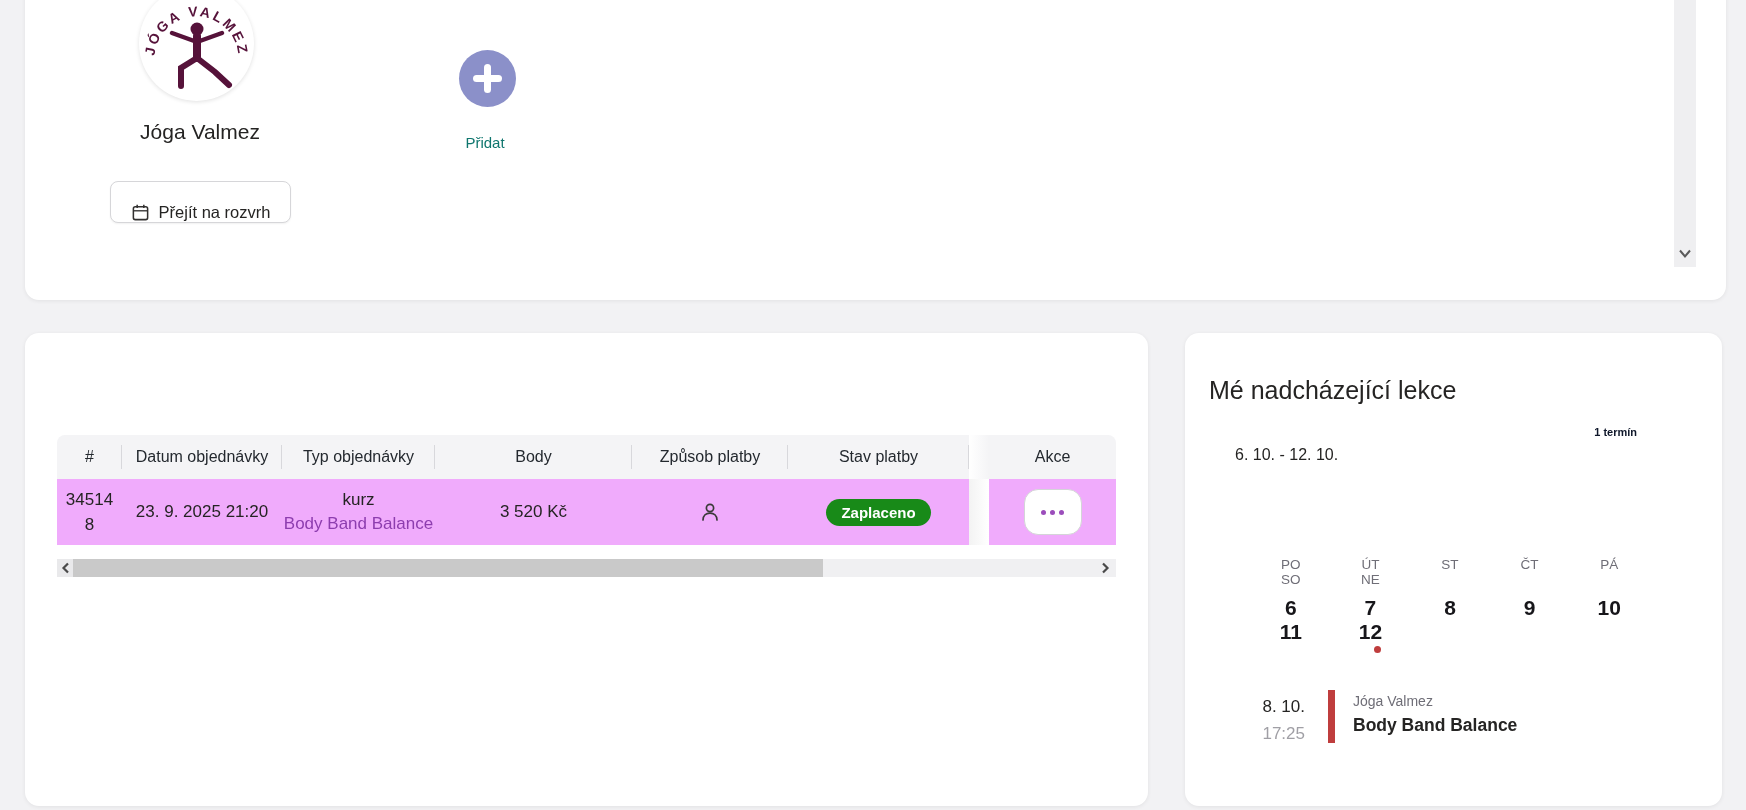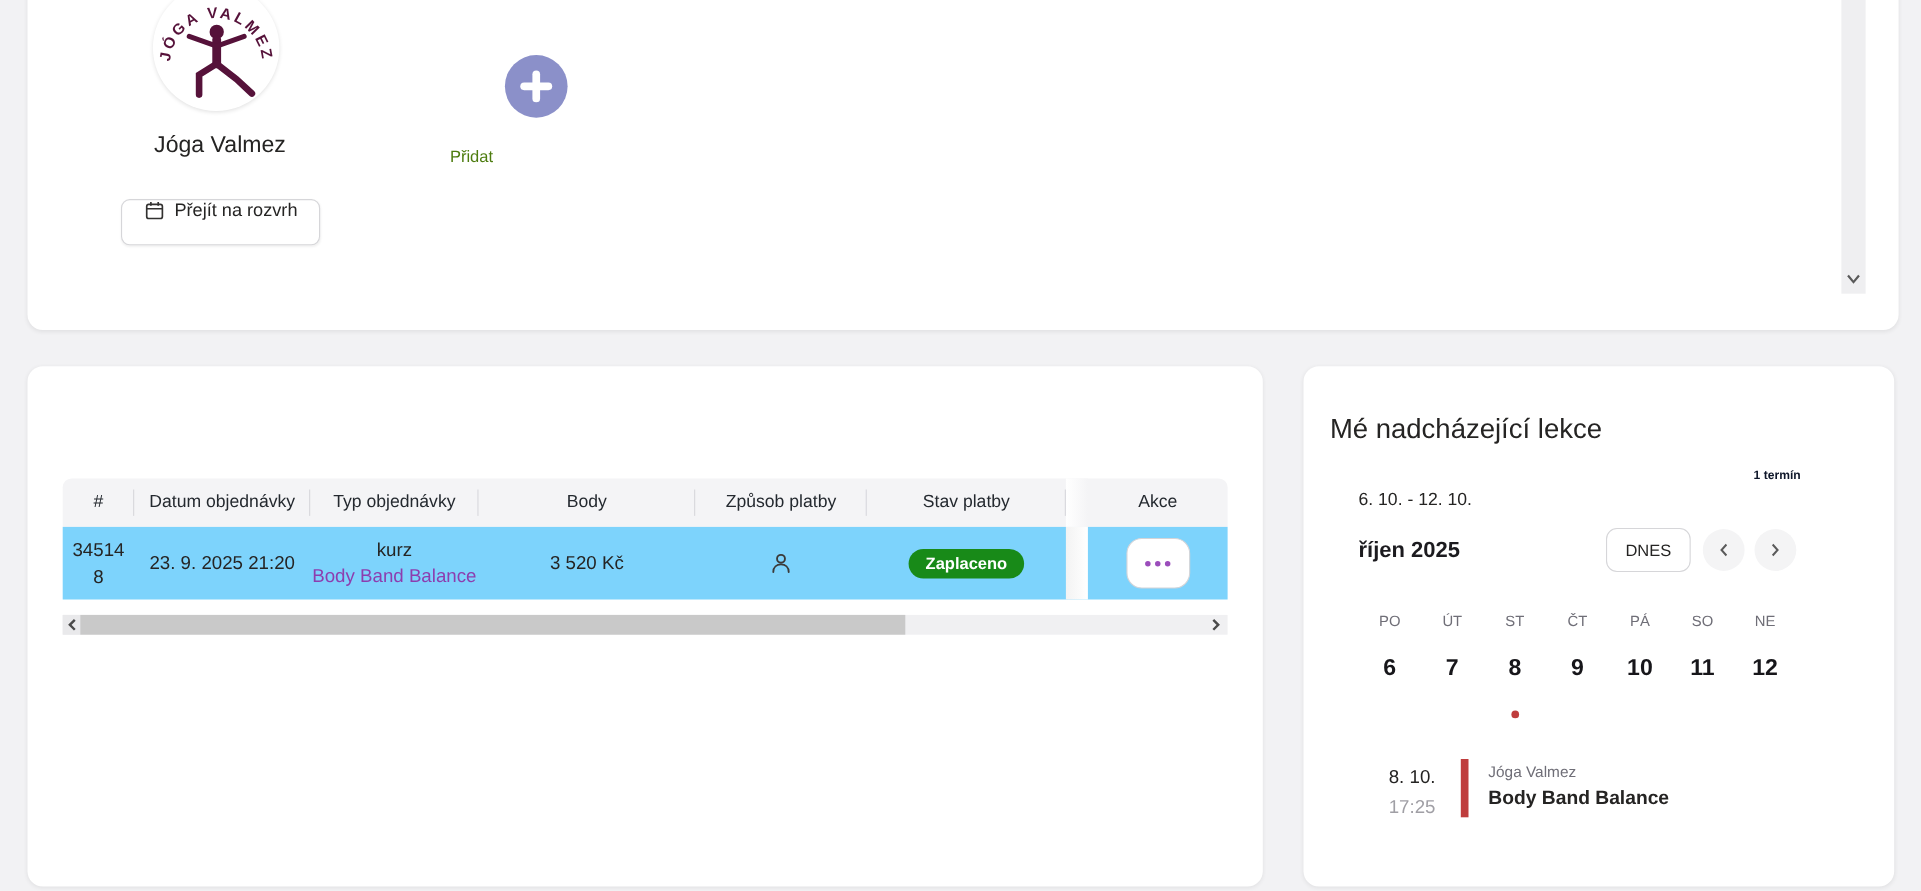--- a/index.html
+++ b/index.html
@@ -14,42 +14,42 @@
   .card-top { left:25px; top:-20px; width:1701px; height:320px; }
   .logo-circle {
     position:absolute; left:114px; top:6px; width:115px; height:115px;
     border-radius:50%; background:#fff; box-shadow:0 1px 4px rgba(0,0,0,.12); cursor:pointer;
   }
   .org-name { position:absolute; left:25px; top:140px; width:300px; text-align:center;
     font-size:21px; color:#252423; }
   .btn-schedule {
     position:absolute; left:85px; top:201px; width:181px; height:42px;
     background:#fff; border:1px solid #d6d6d9; border-radius:8px; box-shadow:0 1px 2px rgba(0,0,0,.06);
-    display:flex; align-items:flex-start; justify-content:center; gap:9px;
+    display:flex; align-items:flex-end; justify-content:center; gap:9px;
     font-family:"Liberation Sans",sans-serif; font-size:16.5px; color:#252423; cursor:pointer;
   }
   .add-btn {
     position:absolute; left:434px; top:70px; width:57px; height:57px; border:none; cursor:pointer;
     border-radius:50%; background:#8b90c9;
   }
   .add-btn .bar { position:absolute; background:#fff; border-radius:4px; }
   .add-btn .bar.h { left:14px; top:25px; width:29px; height:7px; }
   .add-btn .bar.v { left:25px; top:14px; width:7px; height:29px; }
-  .add-label { position:absolute; left:384px; top:154px; width:120px; text-align:left;
-    font-size:15px; color:#4d7c0f; }
+  .add-label { position:absolute; left:400px; top:154px; width:120px; text-align:center;
+    font-size:15px; color:#0f766e; }
   .vscrollbar { position:absolute; left:1649px; top:20px; width:22px; height:267px;
     background:#efeff1; cursor:pointer; }
   .vscrollbar svg { position:absolute; left:2px; bottom:6px; }
 
   
   .card-orders { left:25px; top:333px; width:1123px; height:473px; }
   .card-orders h2 { position:absolute; left:32px; top:34px; font-size:25px; font-weight:400; color:#252423; }
   .table { position:absolute; left:32px; top:102px; width:1059px; }
   .thead { display:flex; height:44px; background:#f4f4f6; border-radius:8px 8px 0 0; align-items:center; }
-  .trow  { display:flex; height:66px; background:#7dd3fc; align-items:center; }
+  .trow  { display:flex; height:66px; background:#f0abfc; align-items:center; }
   .cell { display:flex; align-items:center; justify-content:center; text-align:center; height:100%; position:relative; }
   .c0{width:65px;} .c1{width:160px;} .c2{width:153px;} .c3{width:197px;} .c4{width:156px;} .c5{width:181px;}
   .cstrip{width:20px;} .c6{width:127px;}
   .thead .cell { font-size:16px; color:#24292f; }
   .thead .c0::after,.thead .c1::after,.thead .c2::after,.thead .c3::after,.thead .c4::after,.thead .c5::after {
     content:""; position:absolute; right:0; top:10px; bottom:10px; width:1px; background:#d8d8dc;
   }
   .thead .cstrip { background:linear-gradient(to right,#ffffff,#f4f4f6); height:100%; }
   .trow .cstrip  { background:linear-gradient(to right,#f3f3f3,#ffffff); height:100%; }
   .trow .cell { font-size:17px; color:#252423; }
@@ -76,22 +76,22 @@
   .week-range { font-size:16px; color:#252423;margin-top:20px; }
   .term-count { font-size:11px; font-weight:bold; color:#0f172a; }
   .month-row { position:absolute; left:50px; top:145px; width:398px; height:44px; }
   .month-label { position:absolute; left:0; top:0; line-height:44px; font-size:20px; font-weight:bold; color:#1c1b1f; }
   .btn-today { position:absolute; left:225px; top:2px; width:77px; height:40px; background:#fff;
     border:1px solid #d6d6d9; border-radius:10px; font-family:"Liberation Sans",sans-serif;
     font-size:15px; color:#252423; cursor:pointer; }
   .nav-circle { position:absolute; top:3px; width:38px; height:38px; border-radius:50%; border:none;
     background:#f4f4f5; display:flex; align-items:center; justify-content:center; cursor:pointer; }
   .nav-prev { left:313px; } .nav-next { left:360px; }
-  .weekrow, .daterow { position:absolute; left:50px; width:398px; display:grid;
-    grid-template-columns:repeat(7,1fr); }
+  .weekrow, .daterow { position:absolute; left:66px; width:398px; display:grid;
+    grid-template-columns:repeat(5,1fr); }
   .weekrow { top:224px; }
   .weekrow span { text-align:center; font-size:13.5px; color:#6f6e77; }
   .daterow { top:263px; }
   .daterow span { text-align:center; font-size:21px; font-weight:bold; color:#17161a; cursor:pointer; }
   .event-dot { position:absolute; left:189px; top:313px; width:7px; height:7px; border-radius:50%; background:#bf3d3d; }
   .event { position:absolute; left:0; top:355px; width:537px; height:60px; cursor:pointer; }
   .event-when { position:absolute; left:40px; top:5px; width:80px; text-align:right; }
   .event-date { font-size:17px; color:#252423; line-height:27px; }
   .event-time { font-size:17px; color:#a09fa5; line-height:27px; }
   .event-bar { position:absolute; left:143px; top:2px; width:7px; height:53px; background:#bf3d3d; }
@@ -201,34 +201,20 @@
       </div>
     </div>
   </section>
 
   <section class="card card-lessons">
     <h2>Mé nadcházející lekce</h2>
     <div class="lesson-head">
       <span class="week-range">6. 10. - 12. 10.</span>
       <span class="term-count">1 termín</span>
     </div>
-    <div class="month-row">
-      <span class="month-label">říjen 2025</span>
-      <button class="btn-today">DNES</button>
-      <button class="nav-circle nav-prev">
-        <svg width="10" height="14" viewBox="0 0 10 14">
-          <polyline points="7.5,2 3,7 7.5,12" fill="none" stroke="#5a5a5a" stroke-width="1.8"></polyline>
-        </svg>
-      </button>
-      <button class="nav-circle nav-next">
-        <svg width="10" height="14" viewBox="0 0 10 14">
-          <polyline points="2.5,2 7,7 2.5,12" fill="none" stroke="#5a5a5a" stroke-width="1.8"></polyline>
-        </svg>
-      </button>
-    </div>
     <div class="weekrow">
       <span>PO</span>
       <span>ÚT</span>
       <span>ST</span>
       <span>ČT</span>
       <span>PÁ</span>
       <span>SO</span>
       <span>NE</span>
     </div>
     <div class="daterow">

